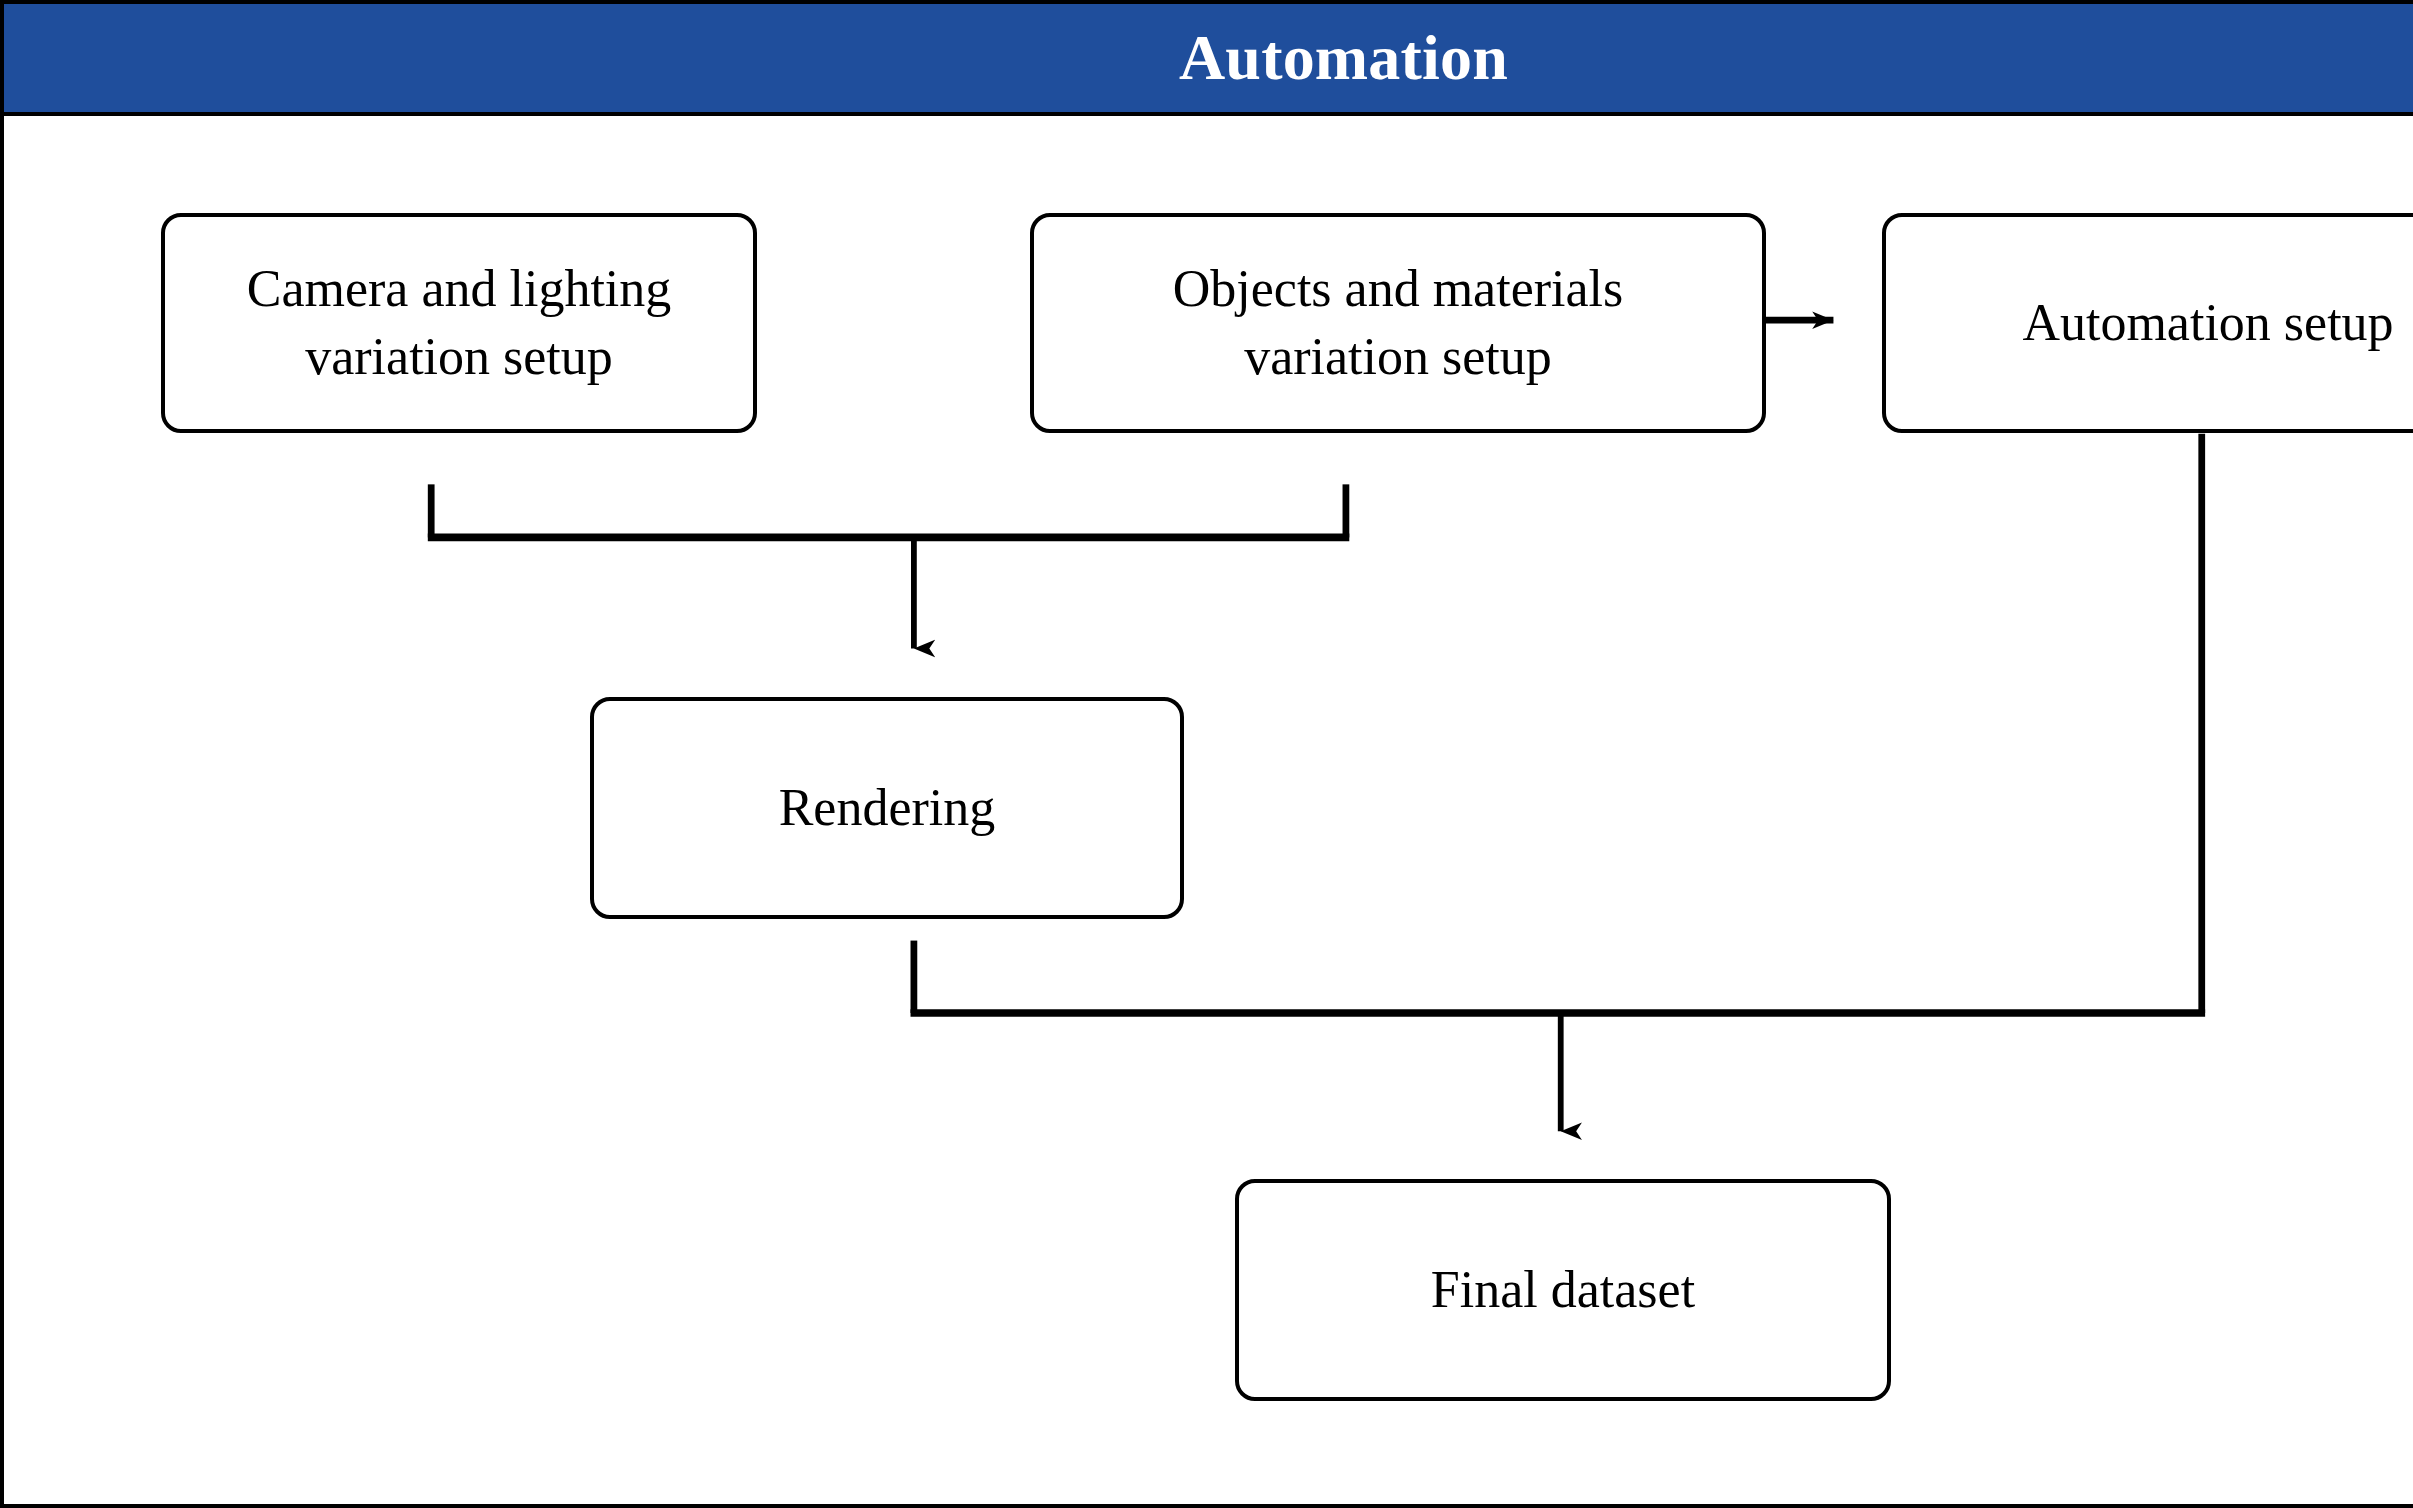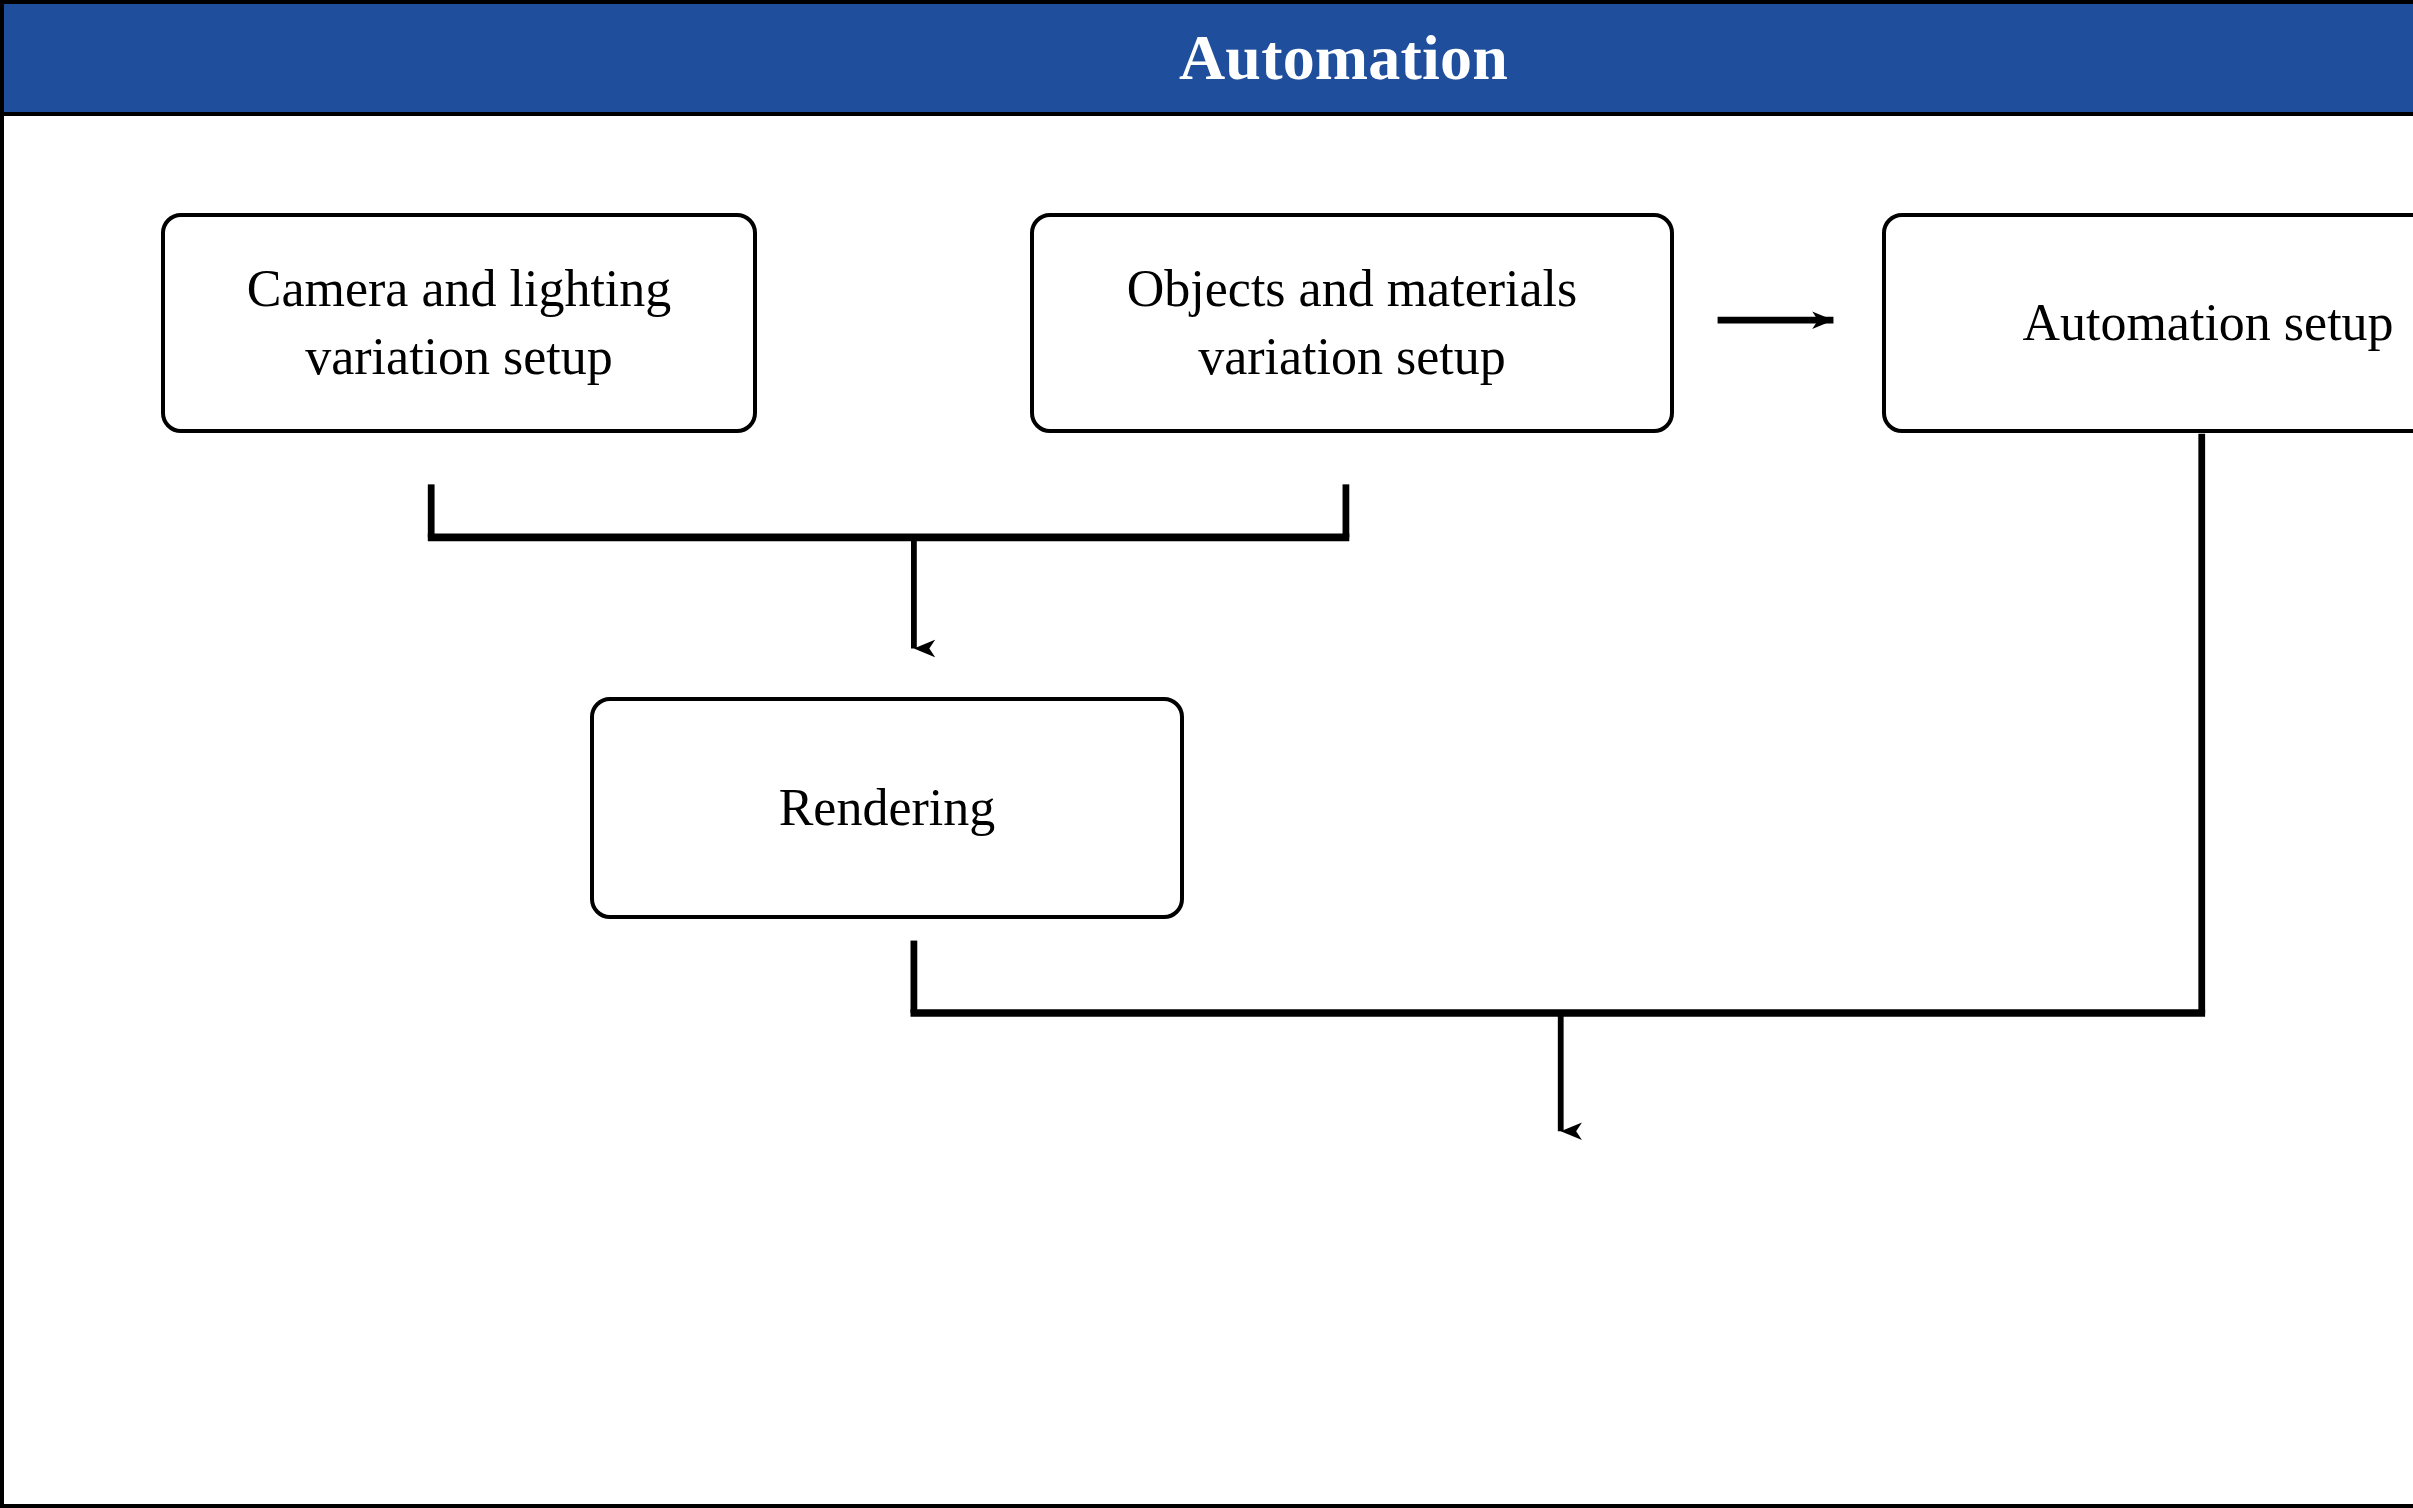--- a/index.html
+++ b/index.html
@@ -80,21 +80,21 @@
   .node-label {
     font-family: "Liberation Serif", "DejaVu Serif", serif;
     font-size: 52px;
     line-height: 1.30;
     color: #000000;
     white-space: pre-line;
   }
 
   
   #node-camera      { left: 157px;  top: 209px;  width: 596px; height: 220px; }
-  #node-objects     { left: 1026px; top: 209px;  width: 644px; height: 220px; justify-content: center; }
+  #node-objects     { left: 1026px; top: 209px;  width: 736px; height: 220px; justify-content: center; }
   #node-annotation  { left: 1878px; top: 209px;  width: 652px; height: 220px; }
   #node-rendering   { left: 586px; top: 693px; width: 594px; height: 222px; }
   #node-final       { left: 1231px; top: 1175px; width: 656px; height: 222px; }
 </style>
 </head>
 <body>
 
 <div id="diagram-root">
 
   <div class="header-banner">
@@ -152,16 +152,19 @@
     </div>
 
     <div class="node" id="node-annotation">
       <span class="node-label">Automation setup</span>
     </div>
 
     <div class="node" id="node-rendering">
       <span class="node-label">Rendering</span>
     </div>
 
+    <div class="node" id="node-final">
+      <span class="node-label">Final dataset</span>
+    </div>
 
   </div>
 </div>
 
 
 </body></html>

